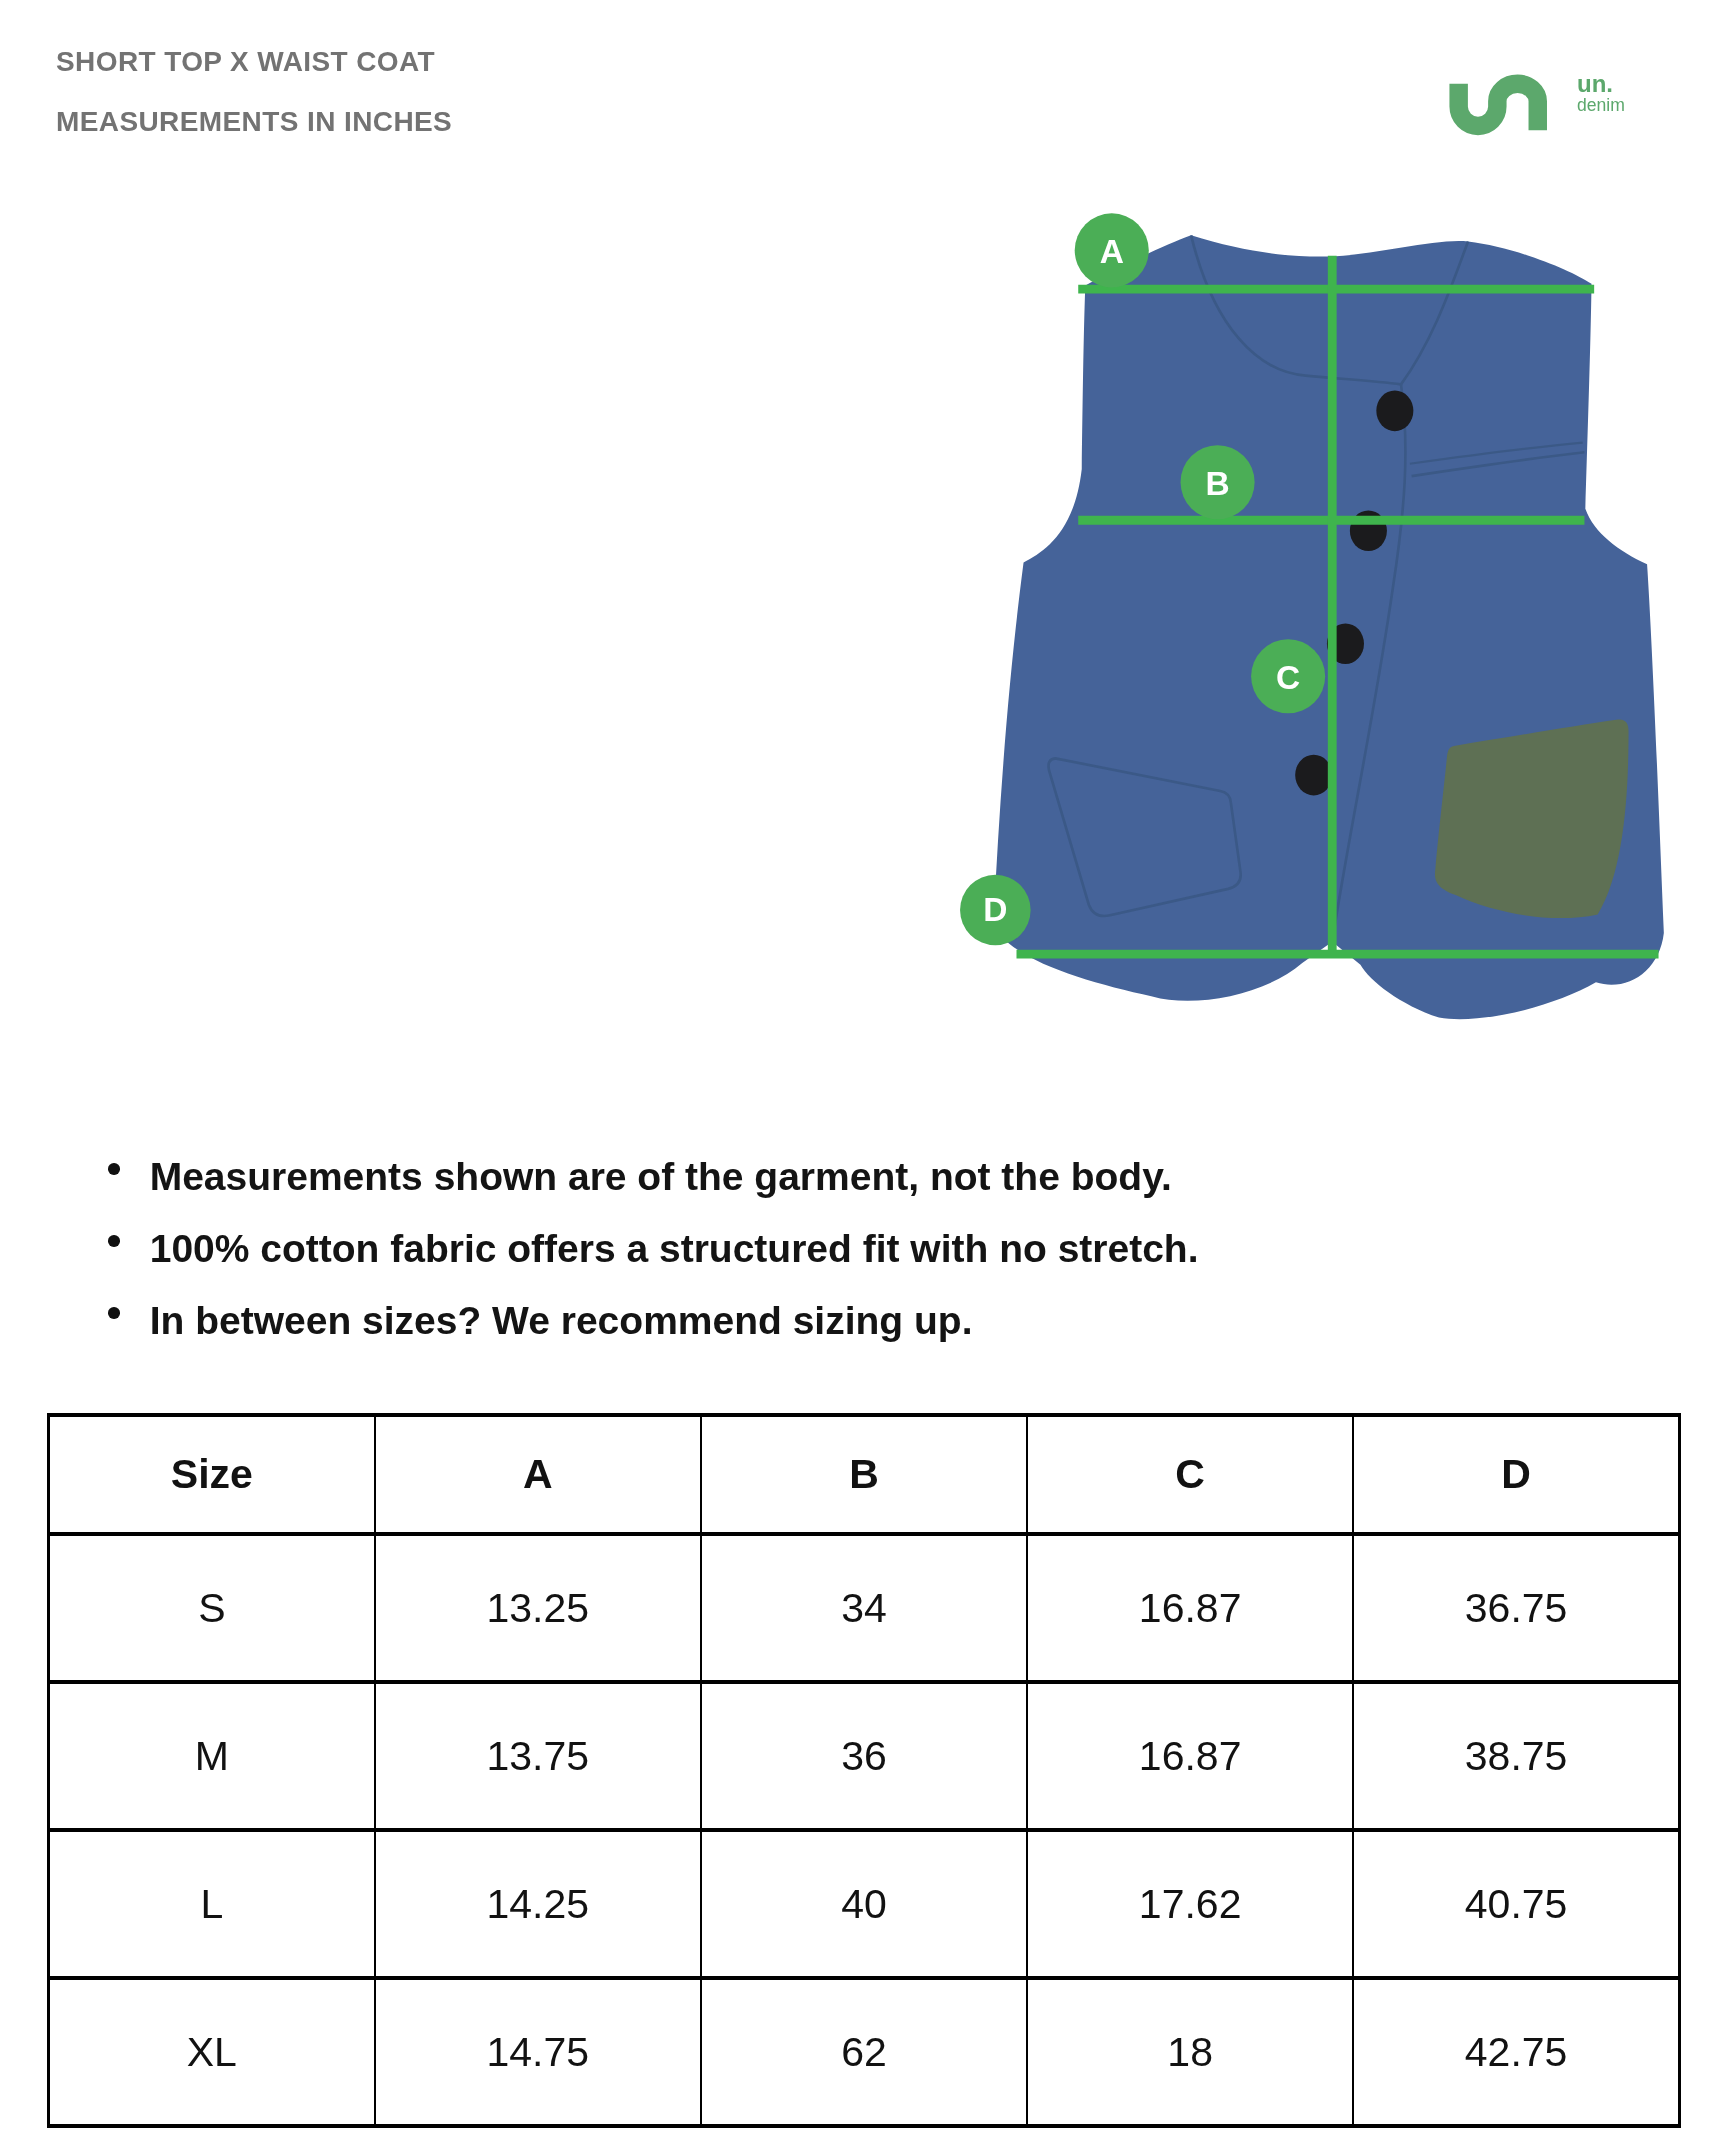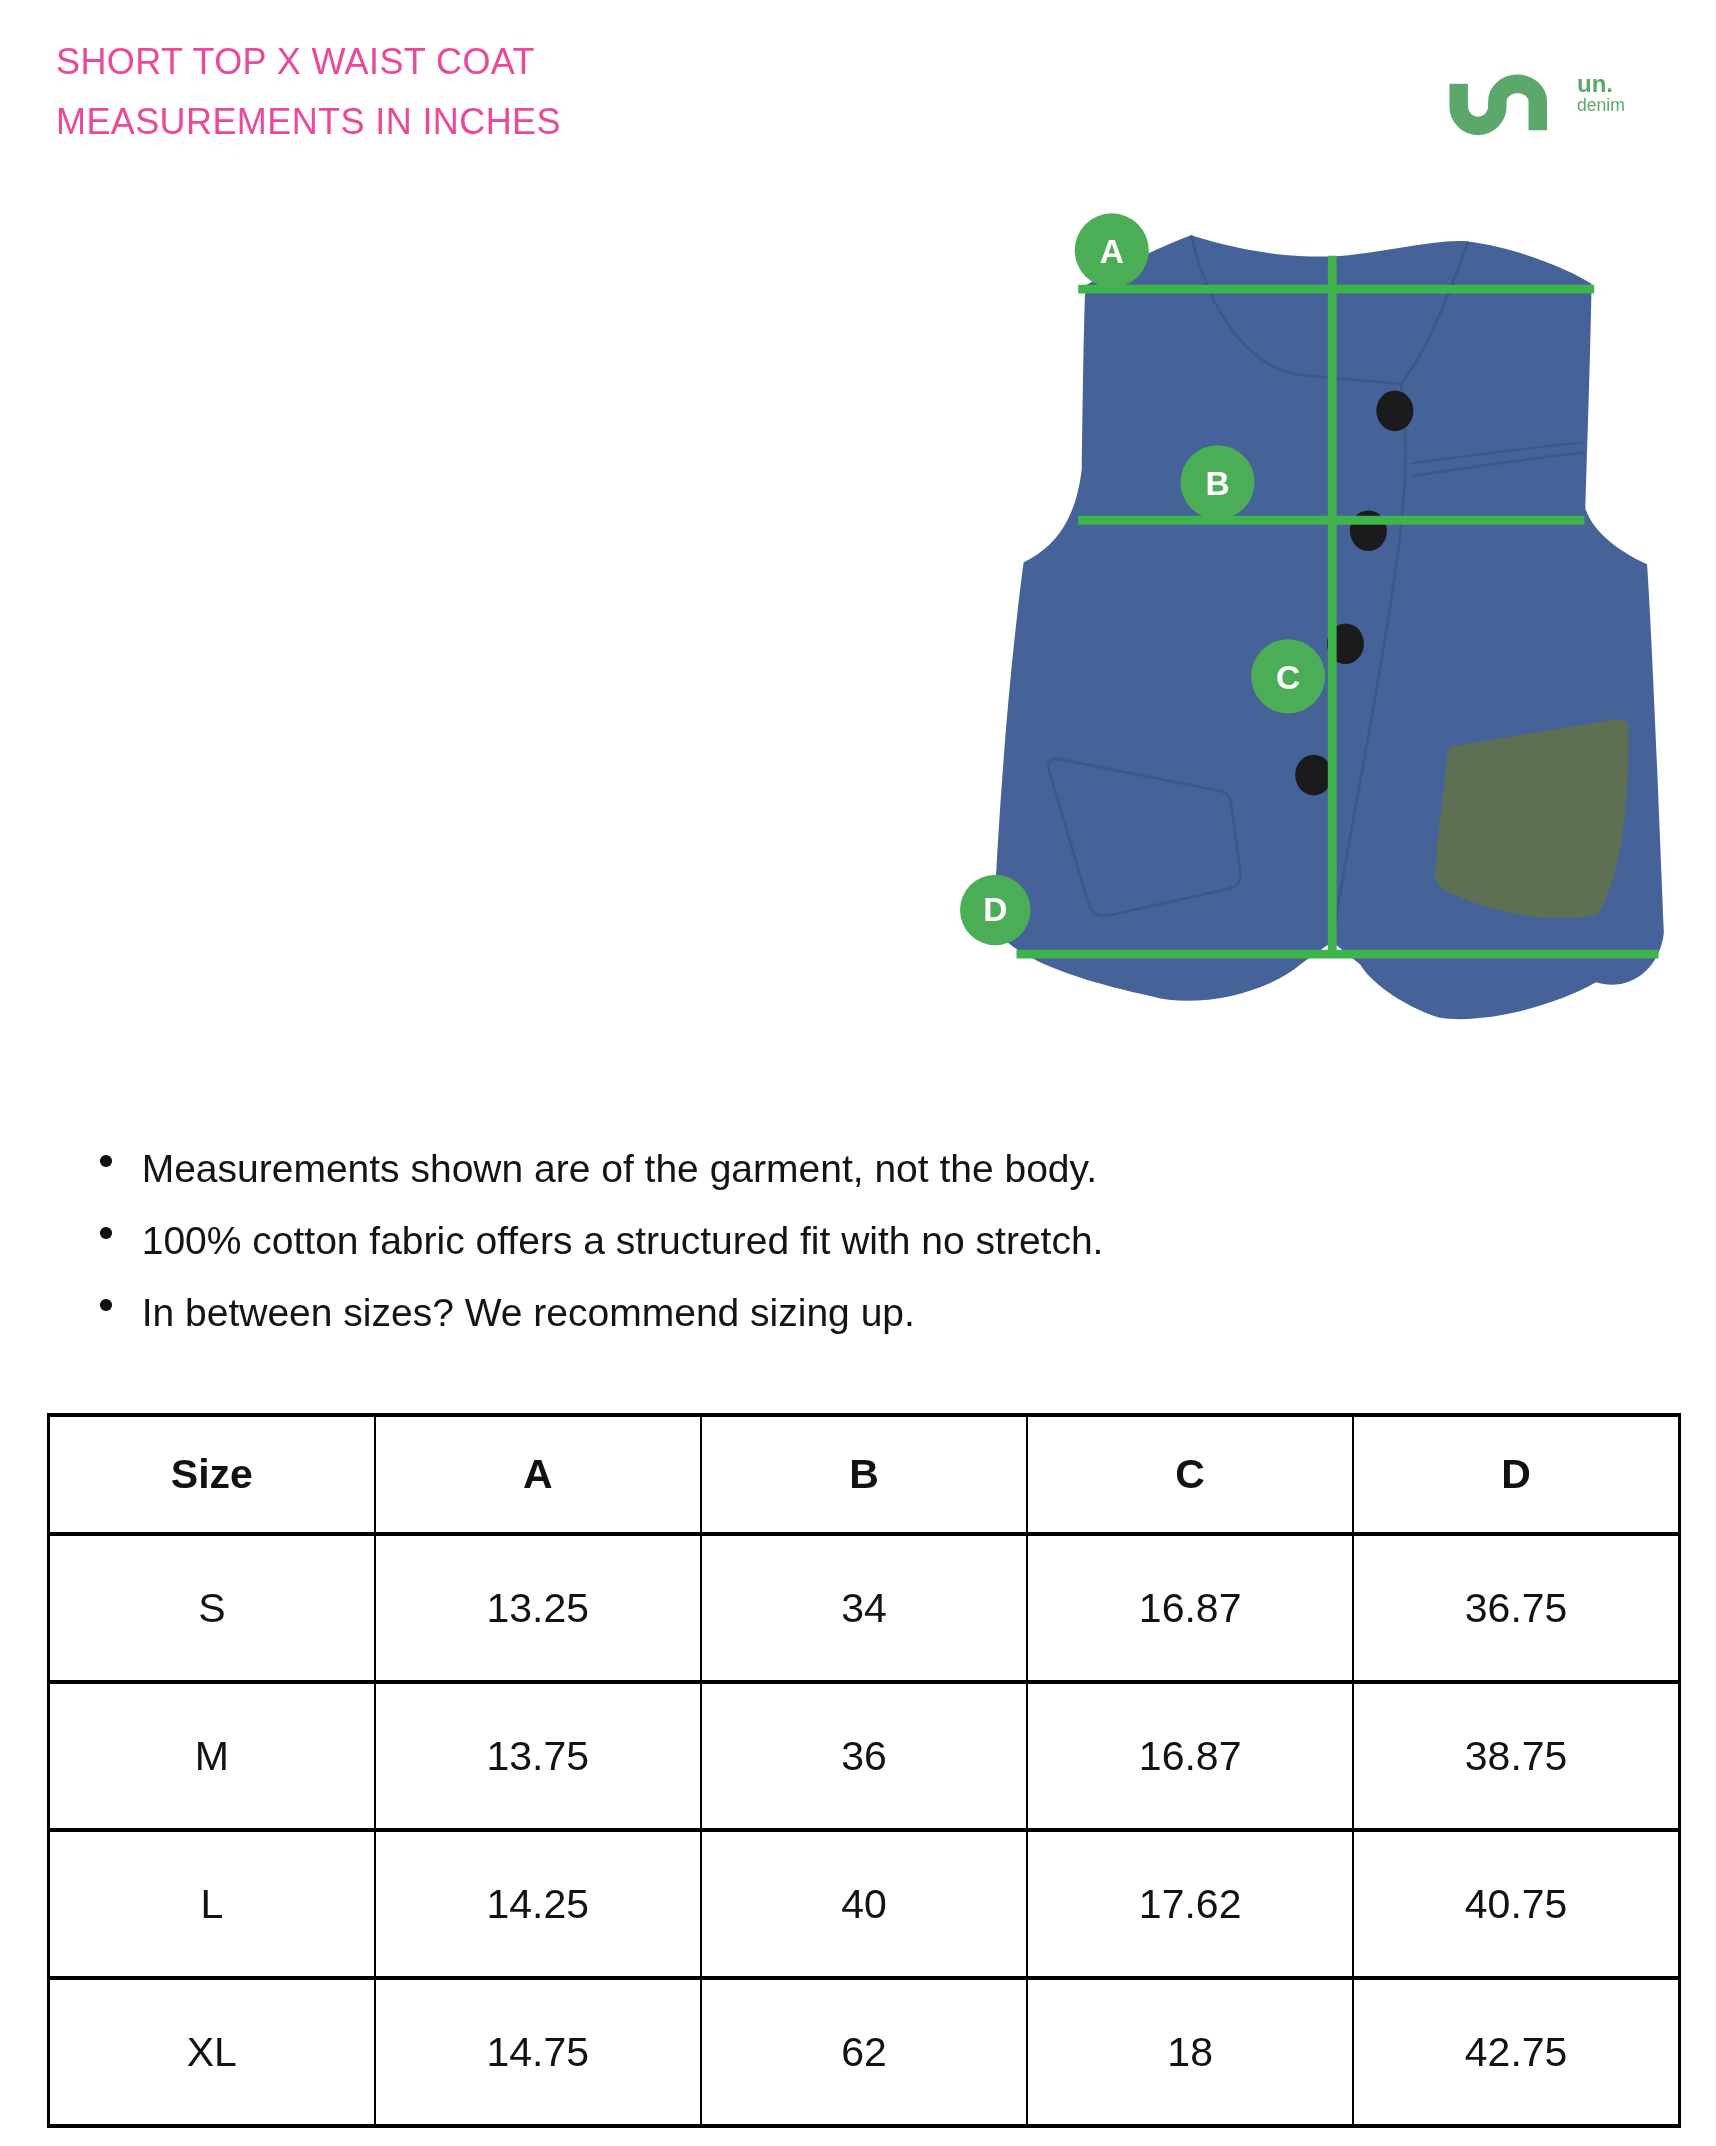--- a/index.html
+++ b/index.html
@@ -3,36 +3,36 @@
 <meta charset="utf-8">
 <style>
   html,body{margin:0;padding:0;background:#ffffff;}
   .canvas{
     position:relative;width:1717px;height:2146px;background:#ffffff;
     font-family:"Liberation Sans", sans-serif;color:#161616;overflow:hidden;
   }
   
   .title{
     position:absolute;left:56px;top:32px;
-    font-size:36px;line-height:60px;font-weight:400;letter-spacing:0.4px;color:#ec4899;
+    font-size:28px;line-height:60px;font-weight:700;letter-spacing:0.4px;color:#737373;
   }
   .logo-mark{position:absolute;left:1449px;top:74px;width:116px;height:67px;}
   .logo-text{position:absolute;left:1577px;top:71px;color:#5CA86C;}
   .logo-text .brand-top{font-size:24px;font-weight:700;line-height:25px;}
   .logo-text .brand-bottom{font-size:17.6px;font-weight:500;line-height:18.5px;}
   
   .legend{position:absolute;left:176px;top:393px;font-size:67px;line-height:116px;color:#141414;}
   .legend-row{white-space:nowrap;}
   .legend-sep{margin:0 30px 0 23px;}
   
   .diagram{position:absolute;left:953px;top:185px;width:732px;height:838px;}
   .marker-letter{fill:#ffffff;font-family:"Liberation Sans",sans-serif;font-size:38px;font-weight:700;text-anchor:middle;}
   
-  .notes{position:absolute;left:85px;top:1131px;list-style:none;margin:2px;padding:0;
-         font-size:39px;line-height:72px;color:#141414;}
+  .notes{position:absolute;left:85px;top:1131px;list-style:none;margin:10px;padding:0;
+         font-size:39px;line-height:72px;color:#141414;font-weight:bold;}
   .note-row{display:flex;align-items:flex-start;}
   .note-dot{flex:0 0 11.5px;width:11.5px;height:11.5px;border-radius:50%;background:#111;margin:22px 0 0 13.2px;}
   .note-text{margin-left:30px;white-space:nowrap;}
   
   .size-table{
     position:absolute;left:47px;top:1413px;width:1634px;height:715px;
     border-collapse:collapse;table-layout:fixed;color:#121212;
   }
   .size-table th,.size-table td{
     border:2.6px solid #000;border-top-width:4.4px;border-bottom-width:4.4px;

